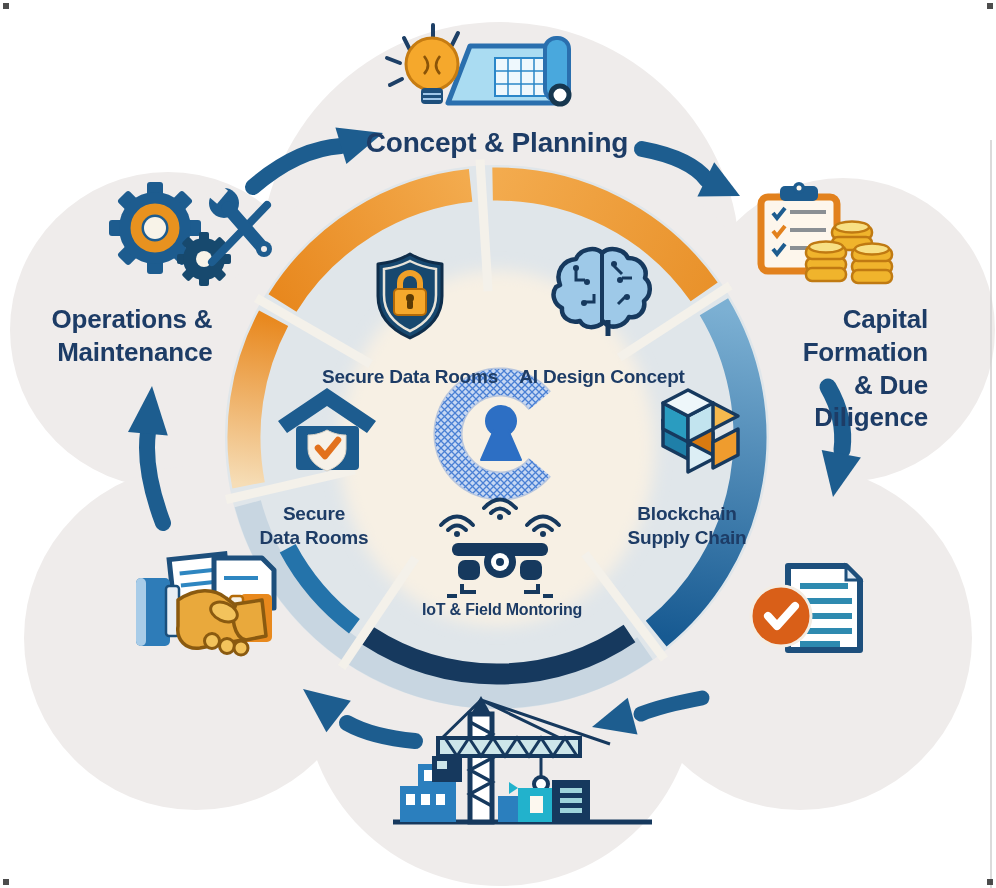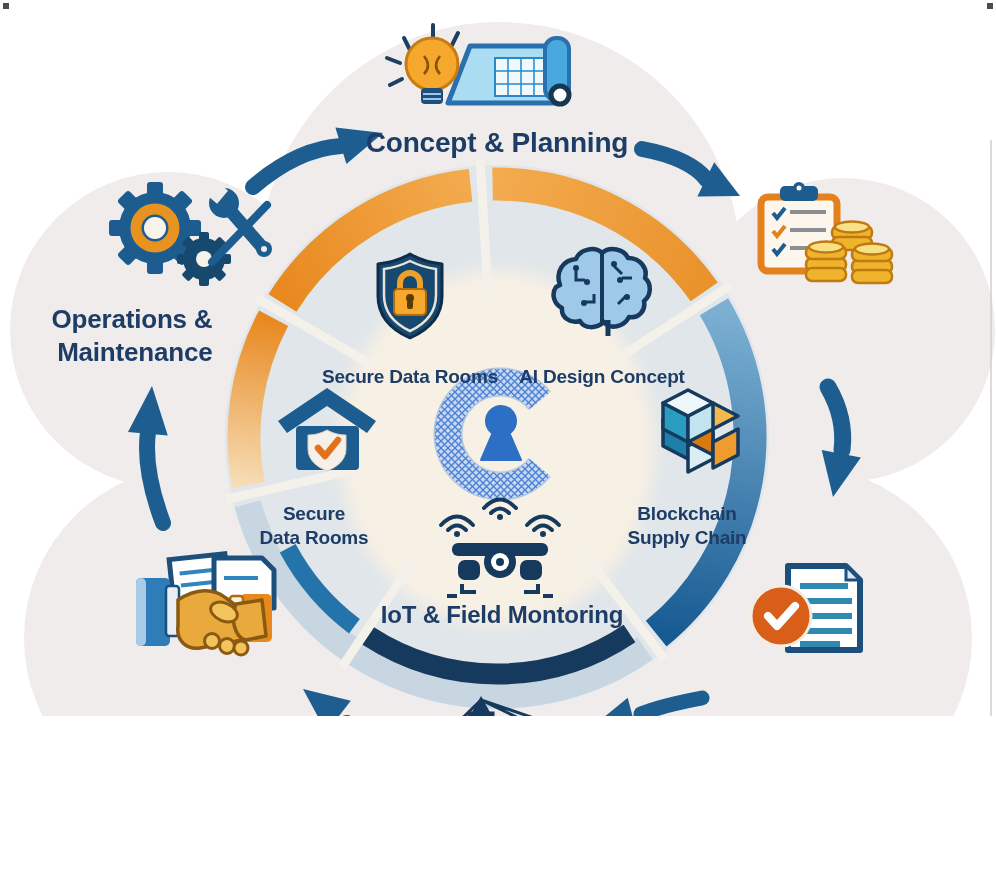--- a/index.html
+++ b/index.html
@@ -1,24 +1,24 @@
 <!DOCTYPE html>
 <html><head>
 <meta charset="utf-8">
 <style>
   html,body{margin:0;padding:0;background:#ffffff;}
-  .stage{position:relative;width:996px;height:716px;background:#ffffff;overflow:hidden;
+  .stage{position:relative;width:996px;height:888px;background:#ffffff;overflow:hidden;
          font-family:"Liberation Sans",sans-serif;}
   .stage svg.base{position:absolute;left:0;top:0;}
   .lbl{position:absolute;transform:translateX(-50%);text-align:center;font-weight:700;
        color:#1d3c66;white-space:pre-line;line-height:1.26;letter-spacing:-0.2px;}
   .lbl-outer{font-size:26px;text-align:right;}
   .lbl-top{font-size:28px;}
   .lbl-inner{font-size:19px;margin-top:25px;}
-  .lbl-iot{font-size:24px;}
+  .lbl-iot{font-size:16px;}
   .edge-line{position:absolute;left:990px;top:140px;width:2px;height:748px;
              background:#cfcfcf;opacity:.75;}
   .corner{position:absolute;width:6px;height:6px;background:#2e2e2e;opacity:.85;}
 </style>
 </head>
 <body>
 
 <div class="stage">
 
 <svg class="base" width="996" height="888" viewBox="0 0 996 888">
@@ -340,20 +340,22 @@
     <circle cx="500" cy="562" r="4" fill="#16395e"></circle>
     <rect x="458" y="560" width="22" height="20" rx="7" fill="#16395e"></rect>
     <rect x="520" y="560" width="22" height="20" rx="7" fill="#16395e"></rect>
     <path d="M462,584 v8 h14 M538,584 v8 h-14" stroke="#16395e" stroke-width="4" fill="none"></path>
     <line x1="447" y1="596" x2="457" y2="596" stroke="#16395e" stroke-width="4"></line>
     <line x1="543" y1="596" x2="553" y2="596" stroke="#16395e" stroke-width="4"></line>
   </g>
 </svg>
 
   <div class="lbl lbl-top" style="left:497px;top:125px">Concept &amp; Planning</div>
+  <div class="lbl lbl-outer" style="left:860px;top:303px">Capital Formation
+&amp; Due Diligence</div>
   <div class="lbl lbl-outer" style="left:132px;top:303px">Operations &amp;
 Maintenance</div>
 
   <div class="lbl lbl-inner" style="left:410px;top:340px">Secure Data Rooms</div>
   <div class="lbl lbl-inner" style="left:602px;top:340px">AI Design Concept</div>
   <div class="lbl lbl-inner" style="left:687px;top:477px">Blockchain
 Supply Chain</div>
   <div class="lbl lbl-iot" style="left:502px;top:600px">IoT &amp; Field Montoring</div>
   <div class="lbl lbl-inner" style="left:314px;top:477px">Secure
 Data Rooms</div>

